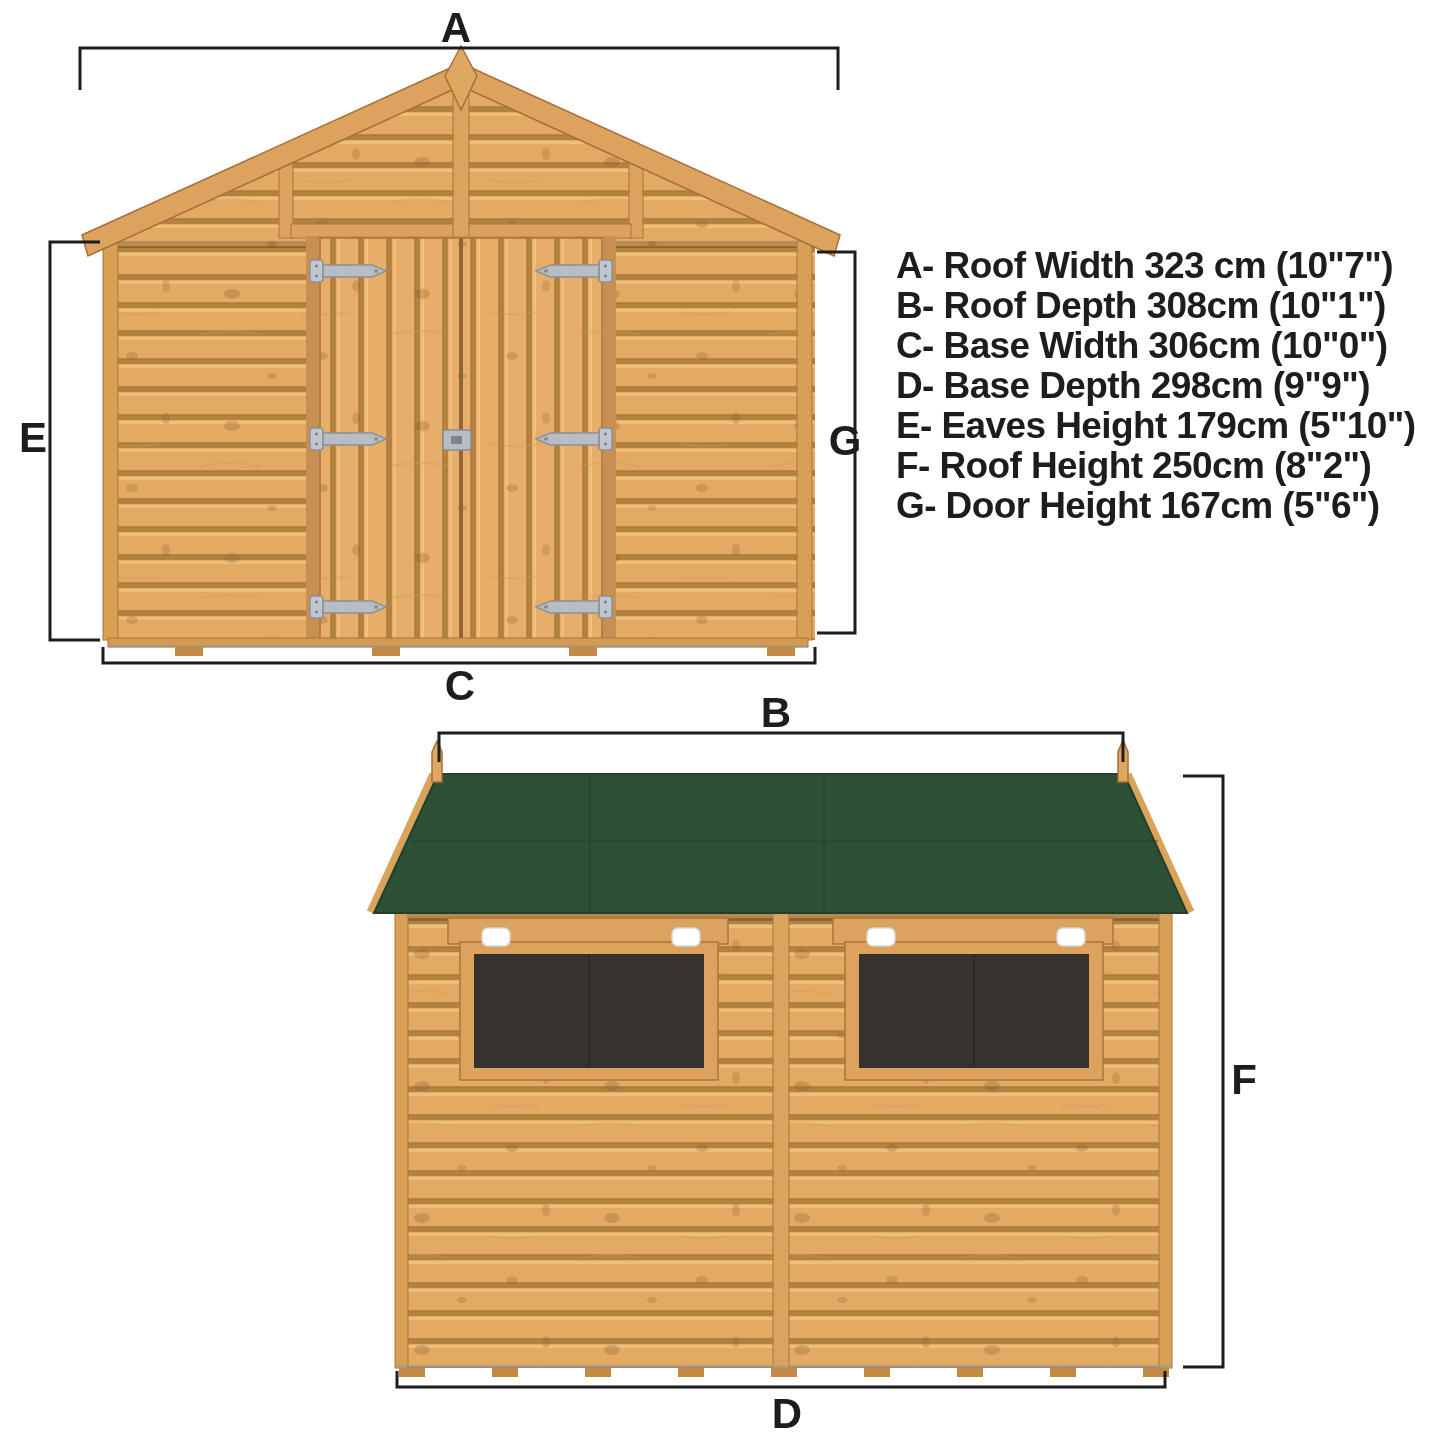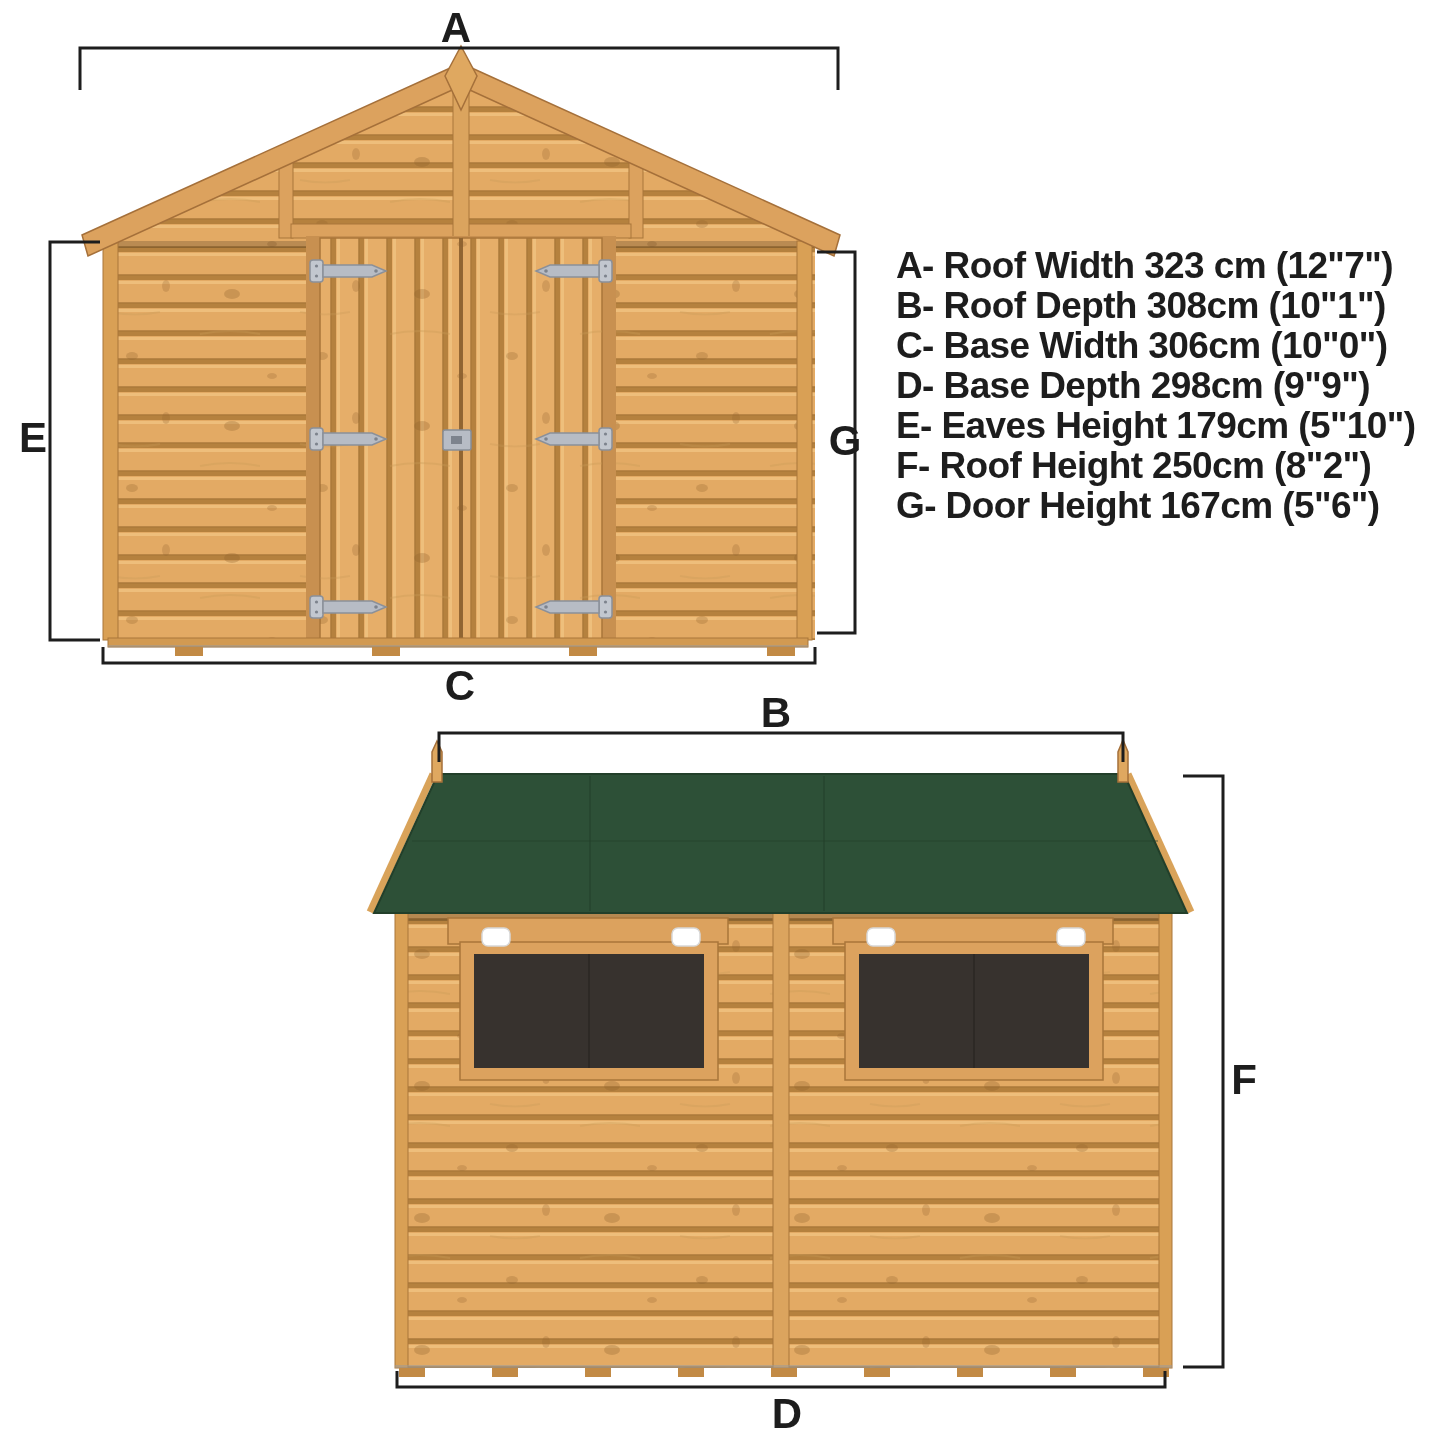--- a/index.html
+++ b/index.html
@@ -196,21 +196,21 @@
       <path d="M 397 1371 L 397 1387 L 1165 1387 L 1165 1371"></path>
       <path d="M 1183 776 L 1223 776 L 1223 1367 L 1183 1367"></path>
     </g>
     <text class="dim-letter" x="776" y="727" text-anchor="middle">B</text>
     <text class="dim-letter" x="787" y="1428" text-anchor="middle">D</text>
     <text class="dim-letter" x="1244" y="1094" text-anchor="middle">F</text>
   </g>
 </svg>
 
 <div id="legend">
-  <div class="legend-line">A- Roof Width 323 cm (12"7")</div>
+  <div class="legend-line">A- Roof Width 323 cm (10"7")</div>
   <div class="legend-line">B- Roof Depth 308cm (10"1")</div>
   <div class="legend-line">C- Base Width 306cm (10"0")</div>
   <div class="legend-line">D- Base Depth 298cm (9"9")</div>
   <div class="legend-line">E- Eaves Height 179cm (5"10")</div>
   <div class="legend-line">F- Roof Height 250cm (8"2")</div>
   <div class="legend-line">G- Door Height 167cm (5"6")</div>
 </div>
 
 </div>
 

